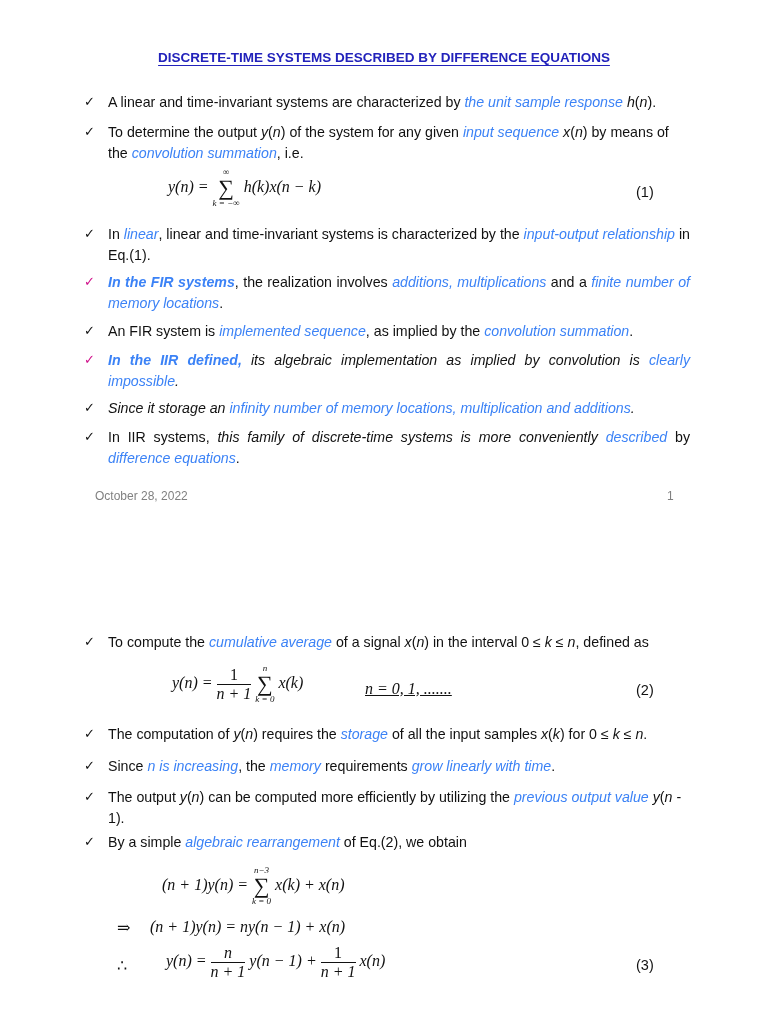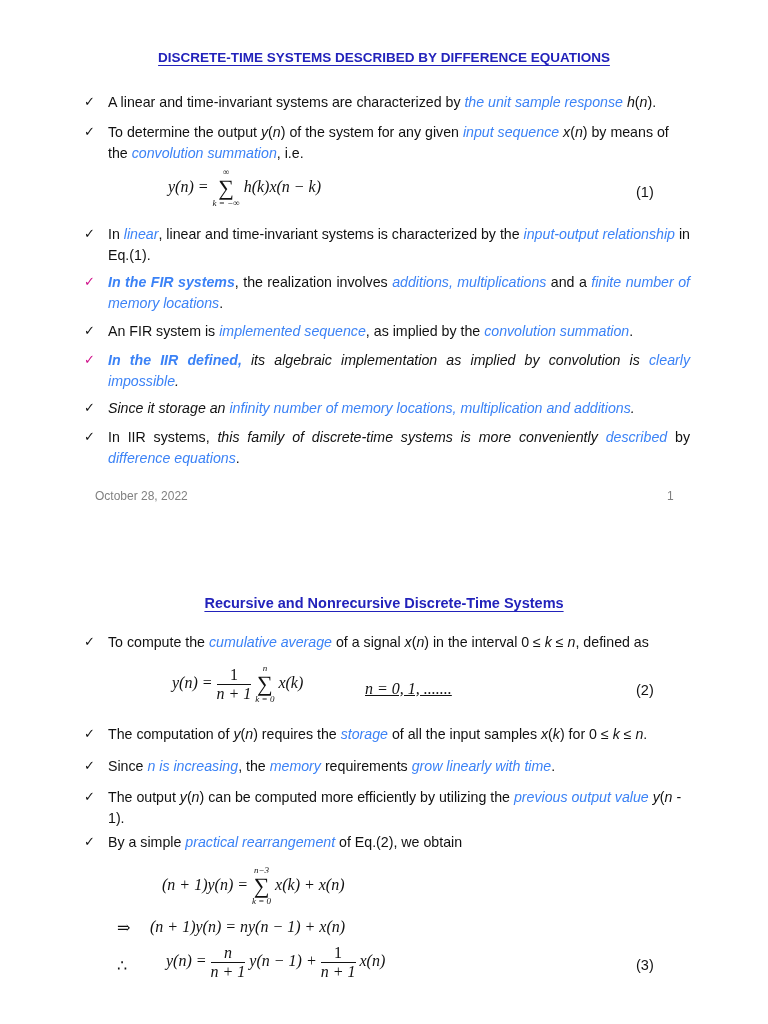--- a/index.html
+++ b/index.html
@@ -84,21 +84,20 @@
   <div class="bullet just" style="top:427px;">
     <span class="chk">✓</span>
     <span class="txt"><span>In IIR systems, </span><span class="it">this family of discrete-time systems is more conveniently </span><span class="hl">described</span><span> by </span><span class="hl">difference equations</span><span>.</span></span>
   </div>
 
   <div class="footer" style="left:95px;top:489px;">October 28, 2022</div>
   <div class="footer" style="left:667px;top:489px;">1</div>
 </div>
 
 <div class="slide" style="top:0;height:1024px;">
-  <div class="title" style="top:595px;font-size:14.5px;">Recursive and Nonrecursive Discrete-Time Systems</div>
 
   <div class="bullet" style="top:632px;">
     <span class="chk">✓</span>
     <span class="txt"><span>To compute the </span><span class="hl">cumulative average</span><span> of a signal </span><span class="it">x</span><span>(</span><span class="it">n</span><span>) in the interval 0 ≤ </span><span class="it">k</span><span> ≤ </span><span class="it">n</span><span>, defined as</span></span>
   </div>
 
   <div class="math" style="left:172px;top:664px;">
     <span>y(n) = </span>
     <span class="frac"><span class="num up">1</span><span class="den">n + 1</span></span>
     <span class="sigma">
@@ -121,21 +120,21 @@
     <span class="txt"><span>Since </span><span class="hl">n is increasing</span><span>, the </span><span class="hl">memory</span><span> requirements </span><span class="hl">grow linearly with time</span><span>.</span></span>
   </div>
 
   <div class="bullet" style="top:787px;">
     <span class="chk">✓</span>
     <span class="txt"><span>The output </span><span class="it">y</span><span>(</span><span class="it">n</span><span>) can be computed more efficiently by utilizing the </span><span class="hl">previous output value</span><span class="it"> y</span><span>(</span><span class="it">n</span><span> - 1).</span></span>
   </div>
 
   <div class="bullet" style="top:832px;">
     <span class="chk">✓</span>
-    <span class="txt"><span>By a simple </span><span class="hl">practical rearrangement</span><span> of Eq.(2), we obtain</span></span>
+    <span class="txt"><span>By a simple </span><span class="hl">algebraic rearrangement</span><span> of Eq.(2), we obtain</span></span>
   </div>
 
   <div class="math" style="left:162px;top:866px;">
     <span>(n + 1)y(n) = </span>
     <span class="sigma">
       <span class="lim">n−3</span>
       <span class="big">∑</span>
       <span class="lim">k = 0</span>
     </span>
     <span>x(k) + x(n)</span>

